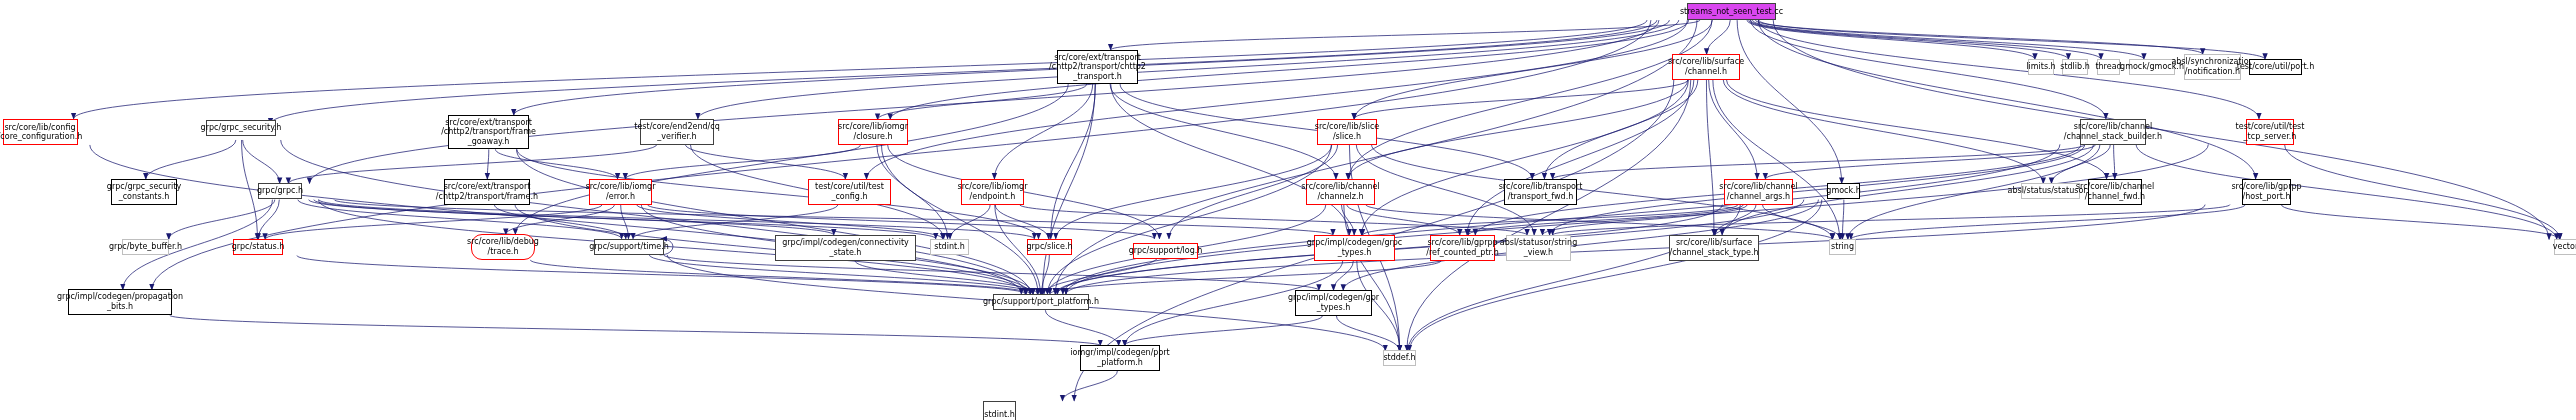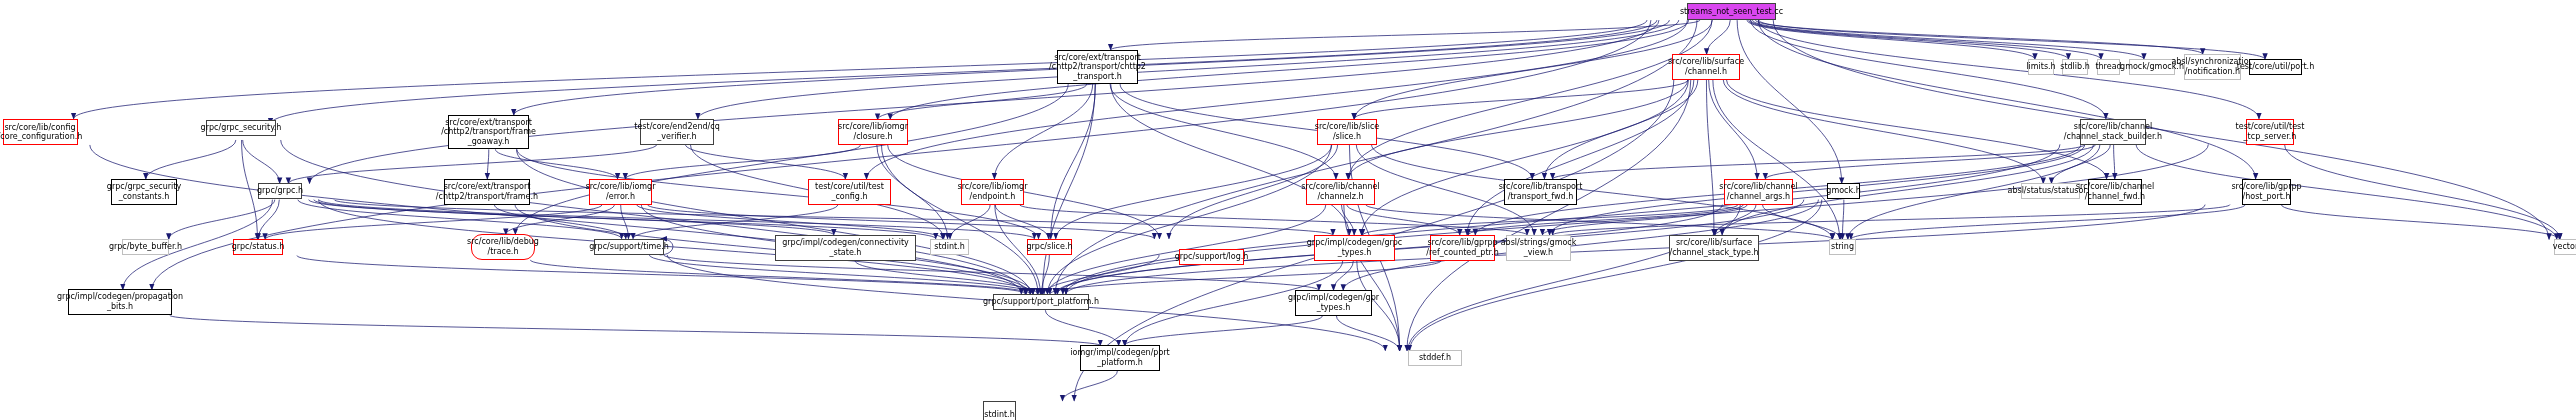--- a/index.html
+++ b/index.html
@@ -197,37 +197,37 @@
     <div class="node k-dark" style="left: 594px; top: 239px; width: 70px; height: 16px;"><span>grpc/support/time.h</span></div>
     <div class="node k-dark" style="left: 775px; top: 235px; width: 141px; height: 25.5px;"><span>grpc/impl/codegen/connectivity
 _state.h</span></div>
     <div class="node k-gray" style="left: 930px; top: 239px; width: 39px; height: 16px;"><span>stdint.h</span></div>
     <div class="node k-normal" style="left: 1057px; top: 50px; width: 81px; height: 34px;"><span>src/core/ext/transport
 /chttp2/transport/chttp2
 _transport.h</span></div>
     <div class="node k-red" style="left: 961px; top: 179px; width: 63px; height: 25.5px;"><span>src/core/lib/iomgr
 /endpoint.h</span></div>
     <div class="node k-red" style="left: 1027px; top: 239px; width: 45px; height: 16px;"><span>grpc/slice.h</span></div>
-    <div class="node k-red" style="left: 1133px; top: 249px; width: 65px; height: 16px; margin-left: 46px;"><span>grpc/support/log.h</span></div>
+    <div class="node k-red" style="left: 1133px; top: 243px; width: 65px; height: 16px;"><span>grpc/support/log.h</span></div>
     <div class="node k-dark" style="left: 993px; top: 294px; width: 96px; height: 16px;"><span>grpc/support/port_platform.h</span></div>
     <div class="node k-normal" style="left: 1080px; top: 345px; width: 80px; height: 25.5px;"><span>iomgr/impl/codegen/port
 _platform.h</span></div>
     <div class="node k-dark" style="left: 983px; top: 401px; width: 33px; height: 28px;"><span>stdint.h</span></div>
     <div class="node k-red" style="left: 1317px; top: 119px; width: 60px; height: 25.5px;"><span>src/core/lib/slice
 /slice.h</span></div>
     <div class="node k-red" style="left: 1306px; top: 179px; width: 69px; height: 25.5px;"><span>src/core/lib/channel
 /channelz.h</span></div>
     <div class="node k-red" style="left: 1314px; top: 235px; width: 81px; height: 25.5px;"><span>grpc/impl/codegen/grpc
 _types.h</span></div>
     <div class="node k-normal" style="left: 1295px; top: 290px; width: 77px; height: 25.5px;"><span>grpc/impl/codegen/gpr
 _types.h</span></div>
-    <div class="node k-gray" style="left: 1383px; top: 350px; width: 54px; height: 16px; margin-left: 25px;"><span>stddef.h</span></div>
+    <div class="node k-gray" style="left: 1383px; top: 350px; width: 33px; height: 16px;"><span>stddef.h</span></div>
     <div class="node k-red" style="left: 1430px; top: 235px; width: 65px; height: 25.5px;"><span>src/core/lib/gprpp
 /ref_counted_ptr.h</span></div>
-    <div class="node k-gray" style="left: 1506px; top: 235px; width: 65px; height: 25.5px;"><span>absl/strings/gmock
+    <div class="node k-gray" style="left: 1506px; top: 235px; width: 65px; height: 25.5px;"><span>absl/statusor/string
 _view.h</span></div>
     <div class="node k-red" style="left: 1672px; top: 54px; width: 68px; height: 25.5px;"><span>src/core/lib/surface
 /channel.h</span></div>
     <div class="node k-normal" style="left: 1504px; top: 179px; width: 73px; height: 25.5px;"><span>src/core/lib/transport
 /transport_fwd.h</span></div>
     <div class="node k-red" style="left: 1724px; top: 179px; width: 69px; height: 25.5px;"><span>src/core/lib/channel
 /channel_args.h</span></div>
     <div class="node k-normal" style="left: 1827px; top: 183px; width: 33px; height: 16px;"><span>gmock.h</span></div>
     <div class="node k-dark" style="left: 1669px; top: 235px; width: 90px; height: 25.5px;"><span>src/core/lib/surface
 /channel_stack_type.h</span></div>

